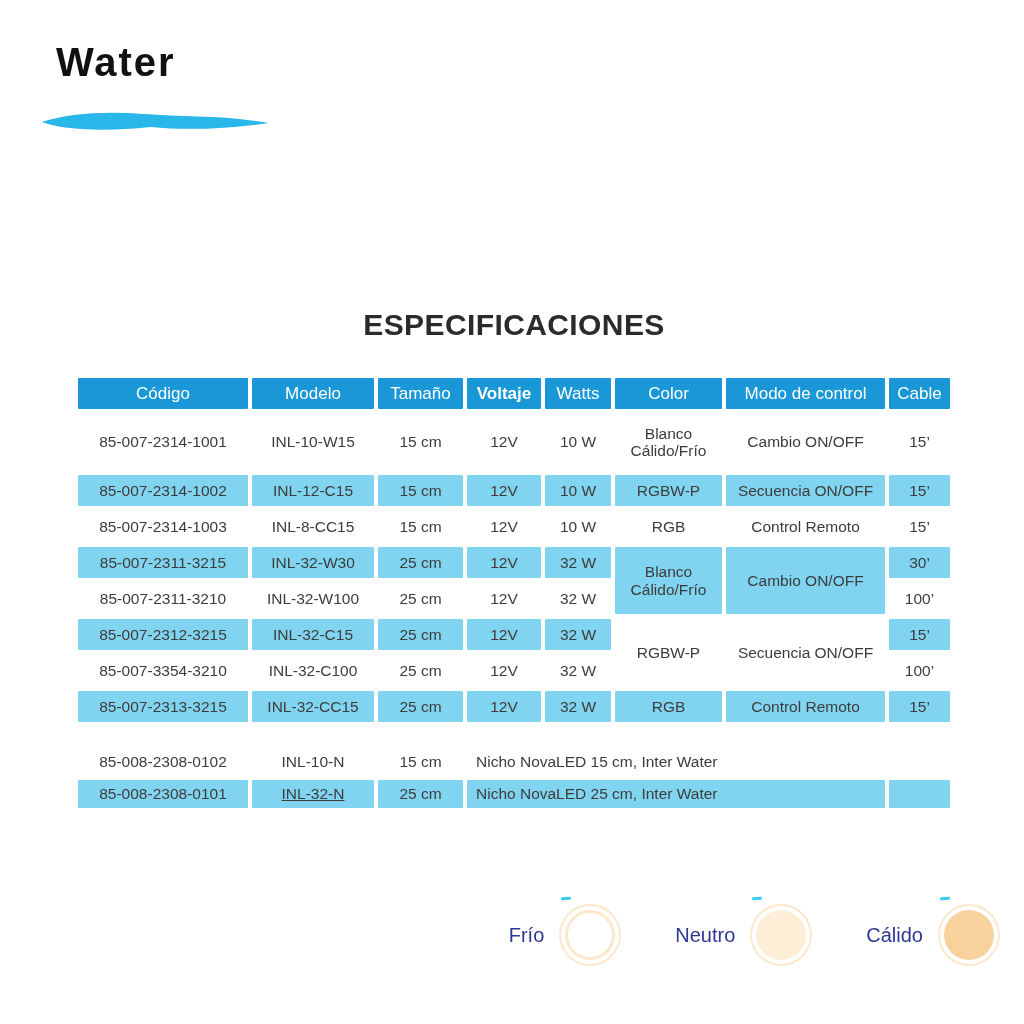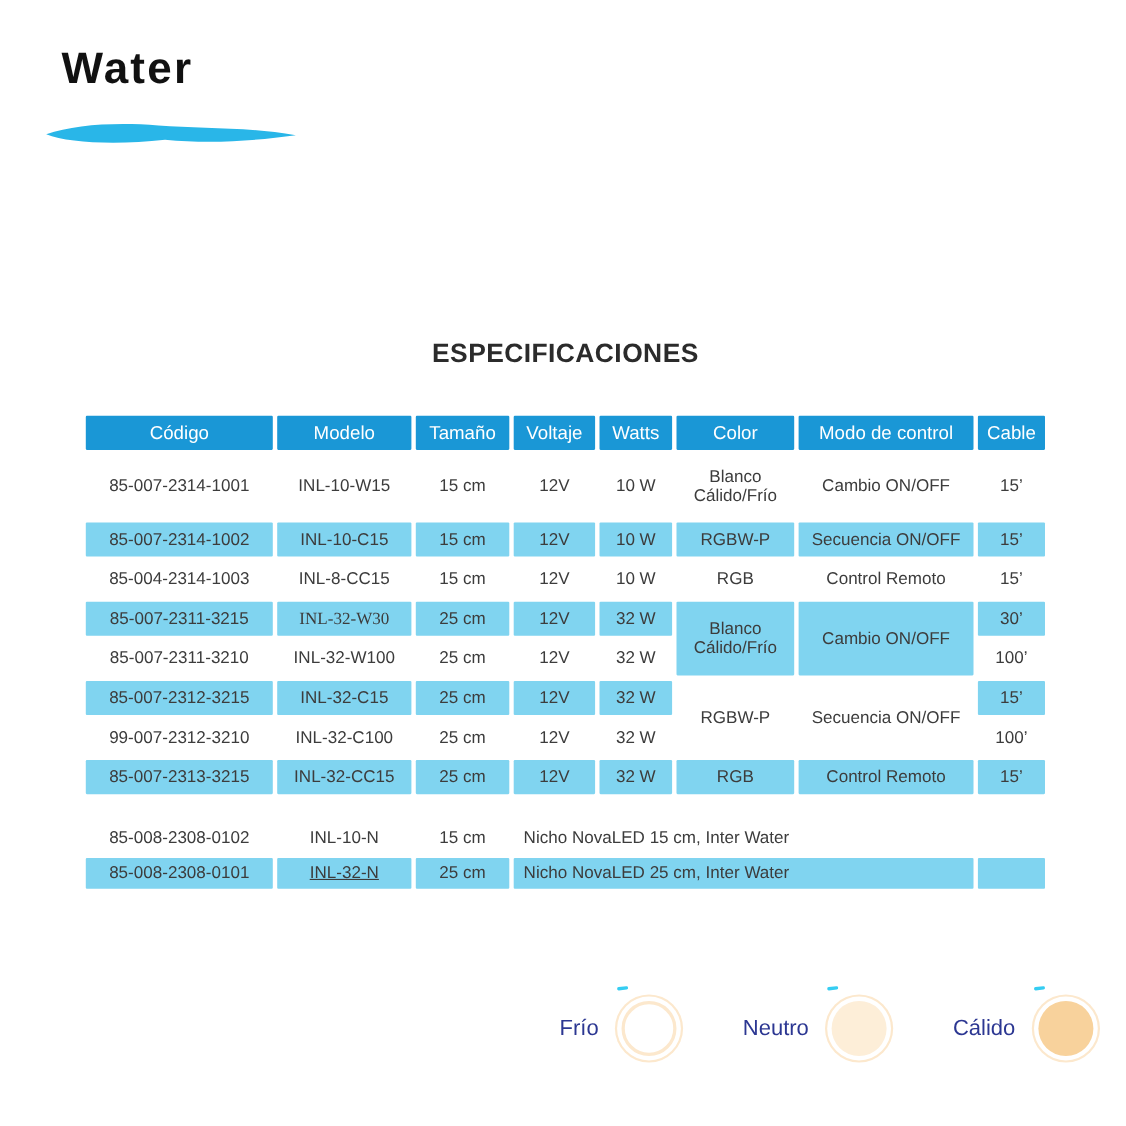--- a/index.html
+++ b/index.html
@@ -12,21 +12,21 @@
   
   .logo{position:absolute;left:56px;top:44px;width:240px;color:#111;}
   .logo-l1{margin-left:30px;font-size:40px;font-weight:bold;letter-spacing:1px;line-height:38px;white-space:nowrap;}
   .logo-l1 .reg{font-size:15px;vertical-align:super;font-weight:bold;}
   .logo-l2{font-size:40px;font-weight:bold;letter-spacing:2px;line-height:36px;white-space:nowrap;}
   .swoosh{position:absolute;left:-16px;top:66px;width:232px;height:22px;}
 
   
   .title{
     position:absolute;left:78px;top:308px;width:872px;margin:0;text-align:center;
-    font-size:24px;font-weight:bold;letter-spacing:.4px;color:#2b2b2b;
+    font-size:30px;font-weight:bold;letter-spacing:.4px;color:#2b2b2b;
   }
 
   
   .table{
     position:absolute;left:78px;top:378px;width:872px;
     display:grid;
     grid-template-columns:170px 122px 85px 74px 66px 107px 159px 61px;
     grid-template-rows:31px 56px 31px 31px 31px 31px 31px 31px 31px 16px 27px 28px;
     column-gap:4px;row-gap:5px;
   }
@@ -58,72 +58,72 @@
       <path d="M2,12 C28,3 66,1 104,4 C142,7 184,5 229,13 C192,18 152,21 110,17 C66,22 22,20 2,12 Z" fill="#29b6e8"></path>
     </svg>
   </div>
 
   <h1 class="title">ESPECIFICACIONES</h1>
 
   <div class="table">
       <div class="cell hdr" style="grid-area: 1 / 1;">Código</div>
       <div class="cell hdr" style="grid-area: 1 / 2;">Modelo</div>
       <div class="cell hdr" style="grid-area: 1 / 3;">Tamaño</div>
-      <div class="cell hdr" style="grid-area: 1 / 4;">Voltaje</div>
+      <div class="cell hdr" style="grid-area: 1 / 4; font-weight: bold;">Voltaje</div>
       <div class="cell hdr" style="grid-area: 1 / 5;">Watts</div>
       <div class="cell hdr" style="grid-area: 1 / 6;">Color</div>
       <div class="cell hdr" style="grid-area: 1 / 7;">Modo de control</div>
       <div class="cell hdr" style="grid-area: 1 / 8;">Cable</div>
       <div class="cell" style="grid-area: 2 / 1;">85-007-2314-1001</div>
       <div class="cell" style="grid-area: 2 / 2;">INL-10-W15</div>
       <div class="cell" style="grid-area: 2 / 3;">15 cm</div>
       <div class="cell" style="grid-area: 2 / 4;">12V</div>
       <div class="cell" style="grid-area: 2 / 5;">10 W</div>
       <div class="cell" style="grid-area: 2 / 6;">Blanco Cálido/Frío</div>
       <div class="cell" style="grid-area: 2 / 7;">Cambio ON/OFF</div>
       <div class="cell" style="grid-area: 2 / 8;">15’</div>
       <div class="cell blue" style="grid-area: 3 / 1;">85-007-2314-1002</div>
-      <div class="cell blue" style="grid-area: 3 / 2;">INL-10-C15</div>
+      <div class="cell blue" style="grid-area: 3 / 2;">INL-12-C15</div>
       <div class="cell blue" style="grid-area: 3 / 3;">15 cm</div>
       <div class="cell blue" style="grid-area: 3 / 4;">12V</div>
       <div class="cell blue" style="grid-area: 3 / 5;">10 W</div>
       <div class="cell blue" style="grid-area: 3 / 6;">RGBW-P</div>
       <div class="cell blue" style="grid-area: 3 / 7;">Secuencia ON/OFF</div>
       <div class="cell blue" style="grid-area: 3 / 8;">15’</div>
-      <div class="cell" style="grid-area: 4 / 1;">85-004-2314-1003</div>
+      <div class="cell" style="grid-area: 4 / 1;">85-007-2314-1003</div>
       <div class="cell" style="grid-area: 4 / 2;">INL-8-CC15</div>
       <div class="cell" style="grid-area: 4 / 3;">15 cm</div>
       <div class="cell" style="grid-area: 4 / 4;">12V</div>
       <div class="cell" style="grid-area: 4 / 5;">10 W</div>
       <div class="cell" style="grid-area: 4 / 6;">RGB</div>
       <div class="cell" style="grid-area: 4 / 7;">Control Remoto</div>
       <div class="cell" style="grid-area: 4 / 8;">15’</div>
       <div class="cell blue" style="grid-area: 5 / 1;">85-007-2311-3215</div>
-      <div class="cell blue" style="grid-area: 5 / 2; font-family: Liberation Serif, serif;">INL-32-W30</div>
+      <div class="cell blue" style="grid-area: 5 / 2;">INL-32-W30</div>
       <div class="cell blue" style="grid-area: 5 / 3;">25 cm</div>
       <div class="cell blue" style="grid-area: 5 / 4;">12V</div>
       <div class="cell blue" style="grid-area: 5 / 5;">32 W</div>
       <div class="cell blue" style="grid-area: 5 / 6 / span 2;">Blanco Cálido/Frío</div>
       <div class="cell blue" style="grid-area: 5 / 7 / span 2;">Cambio ON/OFF</div>
       <div class="cell blue" style="grid-area: 5 / 8;">30’</div>
       <div class="cell" style="grid-area: 6 / 1;">85-007-2311-3210</div>
       <div class="cell" style="grid-area: 6 / 2;">INL-32-W100</div>
       <div class="cell" style="grid-area: 6 / 3;">25 cm</div>
       <div class="cell" style="grid-area: 6 / 4;">12V</div>
       <div class="cell" style="grid-area: 6 / 5;">32 W</div>
       <div class="cell" style="grid-area: 6 / 8;">100’</div>
       <div class="cell blue" style="grid-area: 7 / 1;">85-007-2312-3215</div>
       <div class="cell blue" style="grid-area: 7 / 2;">INL-32-C15</div>
       <div class="cell blue" style="grid-area: 7 / 3;">25 cm</div>
       <div class="cell blue" style="grid-area: 7 / 4;">12V</div>
       <div class="cell blue" style="grid-area: 7 / 5;">32 W</div>
       <div class="cell" style="grid-area: 7 / 6 / span 2;">RGBW-P</div>
       <div class="cell" style="grid-area: 7 / 7 / span 2;">Secuencia ON/OFF</div>
       <div class="cell blue" style="grid-area: 7 / 8;">15’</div>
-      <div class="cell" style="grid-area: 8 / 1;">99-007-2312-3210</div>
+      <div class="cell" style="grid-area: 8 / 1;">85-007-3354-3210</div>
       <div class="cell" style="grid-area: 8 / 2;">INL-32-C100</div>
       <div class="cell" style="grid-area: 8 / 3;">25 cm</div>
       <div class="cell" style="grid-area: 8 / 4;">12V</div>
       <div class="cell" style="grid-area: 8 / 5;">32 W</div>
       <div class="cell" style="grid-area: 8 / 8;">100’</div>
       <div class="cell blue" style="grid-area: 9 / 1;">85-007-2313-3215</div>
       <div class="cell blue" style="grid-area: 9 / 2;">INL-32-CC15</div>
       <div class="cell blue" style="grid-area: 9 / 3;">25 cm</div>
       <div class="cell blue" style="grid-area: 9 / 4;">12V</div>
       <div class="cell blue" style="grid-area: 9 / 5;">32 W</div>

